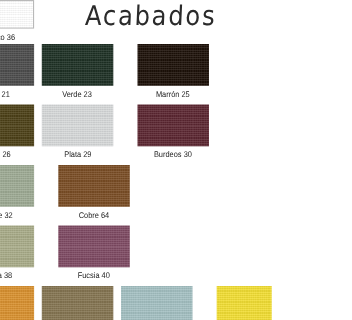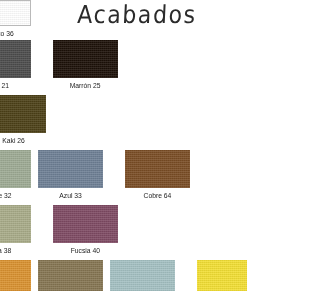--- a/index.html
+++ b/index.html
@@ -114,40 +114,48 @@
     <div class="swatch-cell"></div>
     <div class="swatch-cell"></div>
   </div>
 
   <div class="swatch-row">
     <div class="swatch-cell">
       <span class="swatch-chip" style="background-color: rgb(76, 76, 76);"></span>
       <span class="swatch-label">Gris 21</span>
     </div>
     <div class="swatch-cell">
+      <span class="swatch-chip" style="background-color: rgb(30, 48, 37);"></span>
+      <span class="swatch-label">Verde 23</span>
+    </div>
+    <div class="swatch-cell">
       <span class="swatch-chip" style="background-color: rgb(28, 16, 8);"></span>
       <span class="swatch-label">Marrón 25</span>
     </div>
   </div>
 
   <div class="swatch-row">
     <div class="swatch-cell">
       <span class="swatch-chip" style="background-color: rgb(76, 64, 23);"></span>
       <span class="swatch-label">Kaki 26</span>
     </div>
+    <div class="swatch-cell">
+      <span class="swatch-chip" style="background-color: rgb(214, 216, 217);"></span>
+      <span class="swatch-label">Plata 29</span>
+    </div>
+    <div class="swatch-cell">
+      <span class="swatch-chip" style="background-color: rgb(91, 38, 48);"></span>
+      <span class="swatch-label">Burdeos 30</span>
+    </div>
   </div>
 
   <div class="swatch-row">
     <div class="swatch-cell">
       <span class="swatch-chip" style="background-color: rgb(157, 170, 148);"></span>
       <span class="swatch-label">Verde 32</span>
-    </div>
-    <div class="swatch-cell">
-      <span class="swatch-chip" style="background-color: rgb(110, 127, 149);"></span>
-      <span class="swatch-label">Azul 33</span>
     </div>
     <div class="swatch-cell">
       <span class="swatch-chip" style="background-color: rgb(122, 77, 37);"></span>
       <span class="swatch-label">Cobre 64</span>
     </div>
   </div>
 
   <div class="swatch-row">
     <div class="swatch-cell">
       <span class="swatch-chip" style="background-color: rgb(168, 171, 136);"></span>

